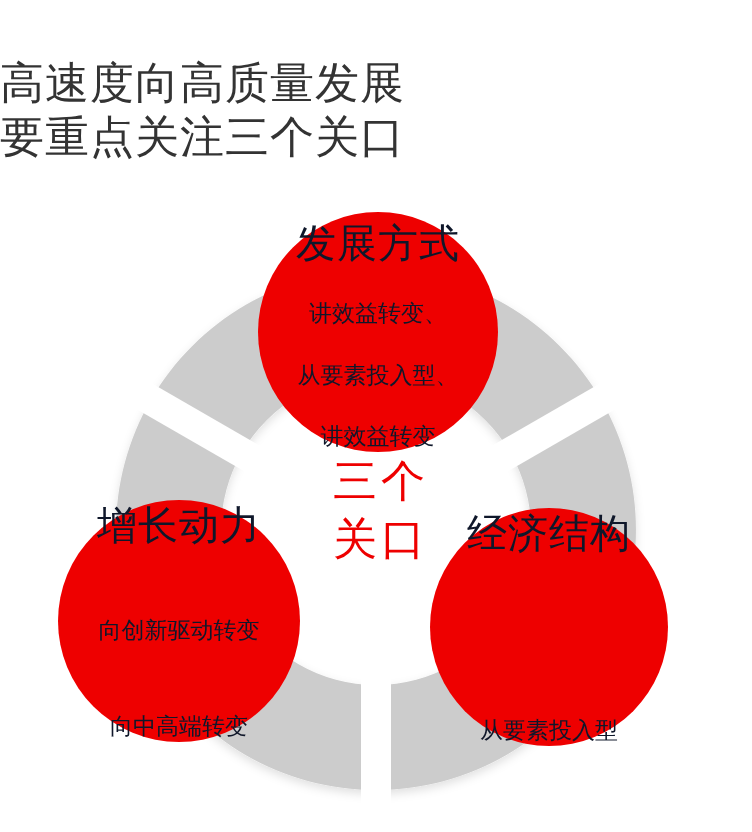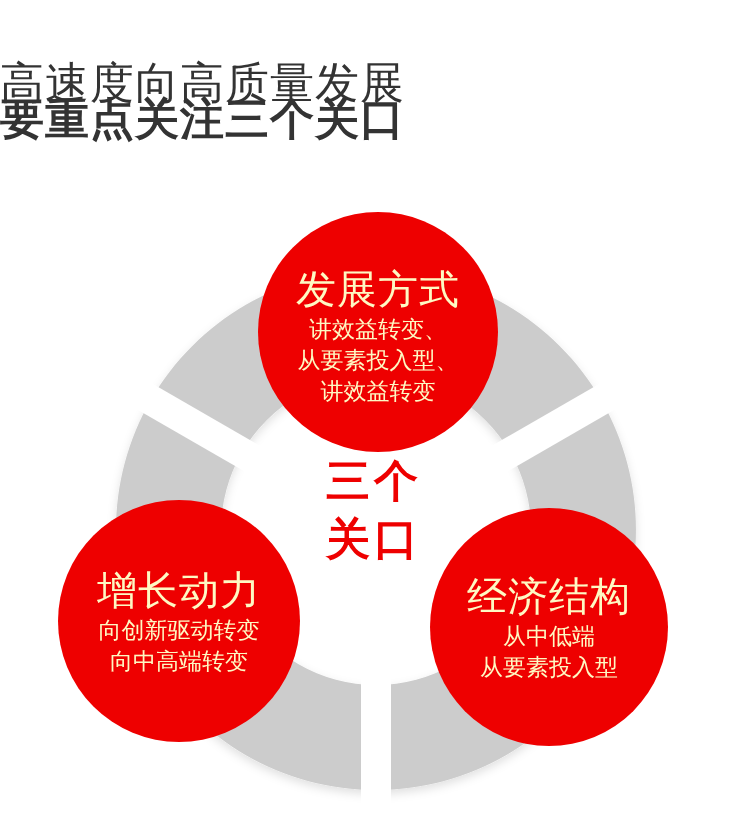--- a/index.html
+++ b/index.html
@@ -1,33 +1,33 @@
 <!DOCTYPE html>
 <html><head>
   <meta charset="utf-8">
   <style>
     html, body { margin: 0; padding: 0; background: #ffffff; }
     body { width: 752px; height: 832px; position: relative; overflow: hidden;
            font-family: "DejaVu Sans", "Liberation Sans", sans-serif; }
     .title { position: absolute; left: 0; width: 752px; text-align: left;
              color: #333333; font-size: 44px; line-height: 54px; letter-spacing: 1px; }
     .title.l1 { top: 56px; }
-    .title.l2 { top: 92px; font-weight: bold; }
+    .title.l2 { top: 110px; }
     svg.ring { position: absolute; left: 0; top: 0; }
     .circle { position: absolute; border-radius: 50%; background: #ee0000;
-              color: #fef9c3; text-align: center; box-sizing: border-box;
-              display: flex; flex-direction: column; align-items: center; justify-content: center; }
+              color: #0f172a; text-align: center; box-sizing: border-box;
+              display: flex; flex-direction: column; align-items: center; justify-content: space-between; }
     .circle .head { font-size: 40px; line-height: 50px; letter-spacing: 1px; }
     .circle .sub { font-size: 23px; line-height: 31px; }
     .c-top { left: 258px; top: 212px; width: 240px; height: 240px; padding-top: 6px; }
     .c-left { left: 58px; top: 500px; width: 242px; height: 242px; }
     .c-right { left: 430px; top: 508px; width: 238px; height: 238px; }
     .center-label { position: absolute; left: 326px; top: 452px; width: 110px;
-                    color: #ee0000; font-weight: bold; font-size: 44px; line-height: 58px;
-                    letter-spacing: 4px; }
+                    color: #ee0000; font-weight: normal; font-size: 44px; line-height: 58px;
+                    text-align: center; letter-spacing: 4px; }
   </style>
 </head>
 <body>
 
 <div class="title l1">高速度向高质量发展</div>
 <div class="title l2">要重点关注三个关口</div>
 
 <svg class="ring" width="752" height="832" viewBox="0 0 752 832">
   <defs>
     <filter id="sh" x="-10%" y="-10%" width="120%" height="120%">
@@ -58,20 +58,19 @@
 </div>
 
 <div class="circle c-left">
   <div class="head">增长动力</div>
   <div class="sub">向创新驱动转变</div>
   <div class="sub">向中高端转变</div>
 </div>
 
 <div class="circle c-right">
   <div class="head">经济结构</div>
-  <div class="sub">从中低端</div>
   <div class="sub">从要素投入型</div>
 </div>
 
 <div class="center-label">
   <div>三个</div>
   <div>关口</div>
 </div>
 
 </body></html>

